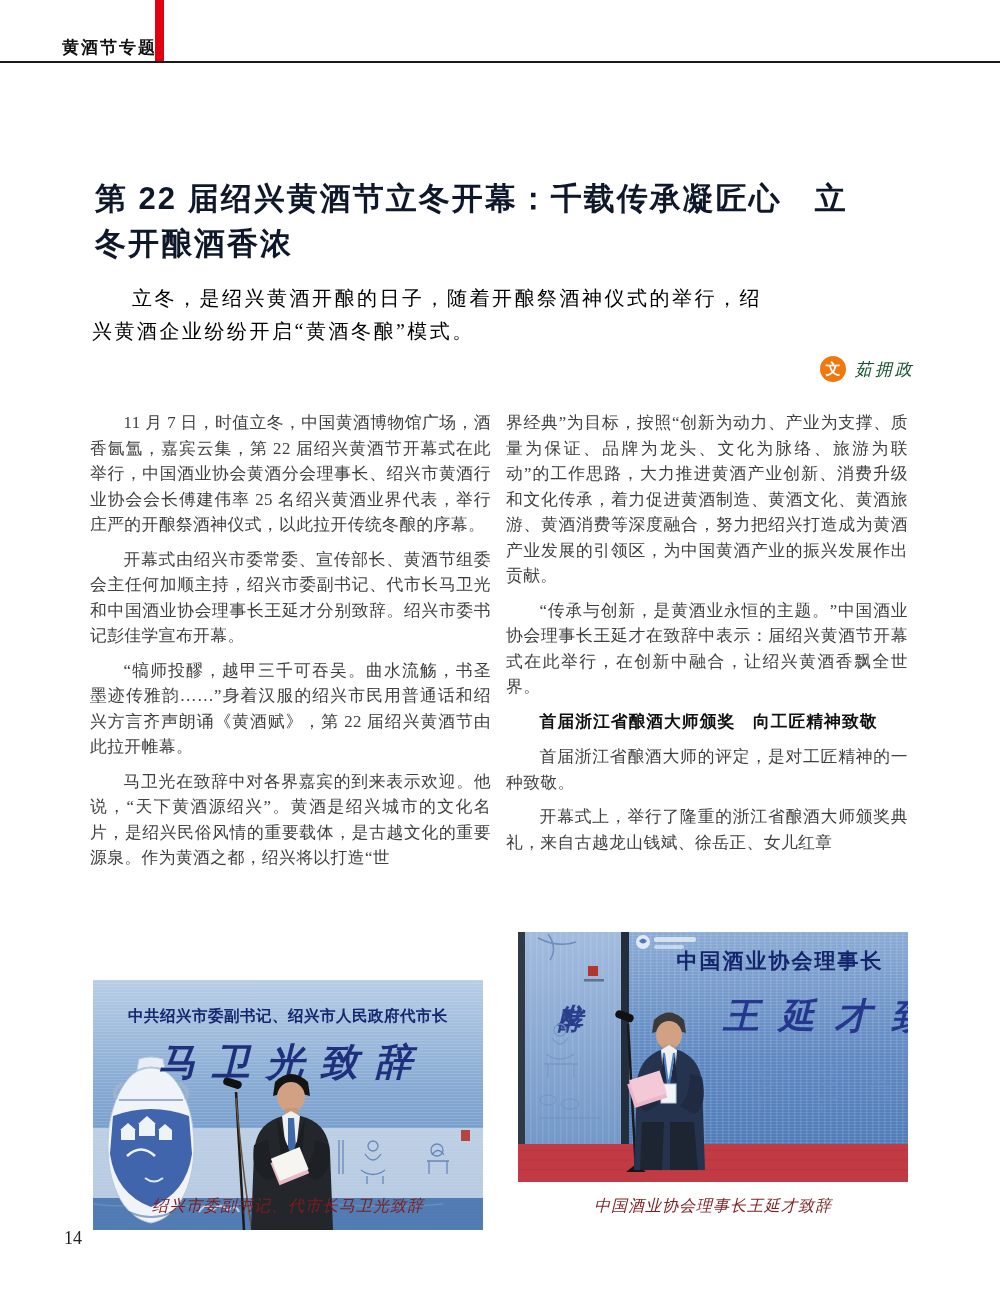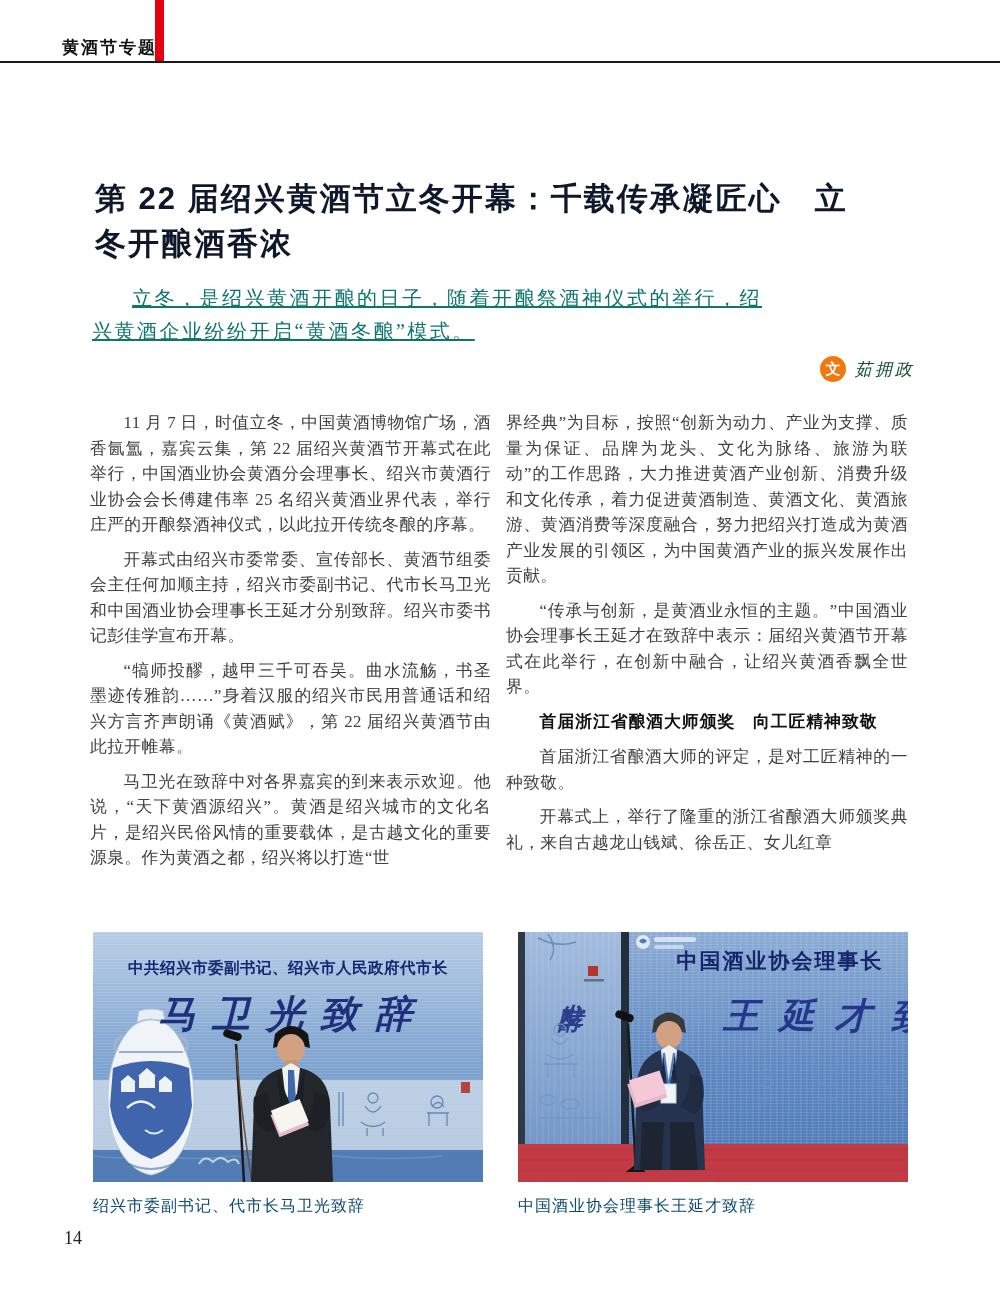--- a/index.html
+++ b/index.html
@@ -19,21 +19,21 @@
   .head-rule{position:absolute;left:0;top:61px;width:1000px;height:2px;background:#1a1a1a;}
   
   .title{
     position:absolute;left:95px;top:176px;width:820px;margin:0;
     font-family:"Liberation Sans","DejaVu Sans",sans-serif;
     font-size:31px;font-weight:800;line-height:45px;letter-spacing:2px;color:#0f172a;
   }
   
   .lead{
     position:absolute;left:92px;top:282px;width:676px;margin:0;
-    font-size:20px;line-height:33px;letter-spacing:2.5px;text-indent:2em;color:#0f766e;text-decoration:underline;
+    font-size:20px;line-height:33px;letter-spacing:2.5px;text-indent:2em;color:#000000;
   }
   
   .byline{position:absolute;left:820px;top:356px;display:flex;align-items:center;gap:9px;}
   .byline-badge{
     width:26px;height:26px;border-radius:50%;background:#f0780f;color:#fff;
     display:flex;align-items:center;justify-content:center;
     font-size:15px;font-weight:bold;line-height:1;
   }
   .byline-name{font-size:17px;letter-spacing:3px;color:#14532d;font-style:italic;}
   
@@ -41,26 +41,26 @@
   .col-left{left:90px;width:401px;}
   .col-right{left:506px;width:402px;}
   .col p{
     margin:0 0 9px 0;font-size:16.8px;line-height:25.5px;letter-spacing:0.4px;
     text-align:justify;text-indent:2em;color:#404040;
   }
   .col p.no-indent{text-indent:0;}
   .col p.subhead{font-weight:bold;letter-spacing:1px;margin-top:4px;margin-bottom:10px;color:#111;}
   
   .photo{position:absolute;top:932px;width:390px;height:250px;overflow:hidden;}
-  .photo-left{left:93px;}
+  .photo-left{left:93px;margin-top:48px;}
   .photo-right{left:518px;}
   .photo svg{display:block;width:390px;height:250px;}
   .caption{
-    position:absolute;top:1196px;width:390px;text-align:left;
-    font-size:16px;letter-spacing:1px;color:#0c4a6e;
+    position:absolute;top:1196px;width:390px;text-align:center;
+    font-size:16px;letter-spacing:1px;font-style:italic;color:#7f1d1d;
   }
   .caption-left{left:93px;}
   .caption-right{left:518px;}
   .page-number{position:absolute;left:64px;top:1228px;font-size:18px;color:#222;}
   .photo-banner{font-family:"Liberation Sans","DejaVu Sans",sans-serif;}
   .photo-callig{font-family:"Liberation Serif","DejaVu Serif",serif;}
 </style>
 </head>
 <body>
 

